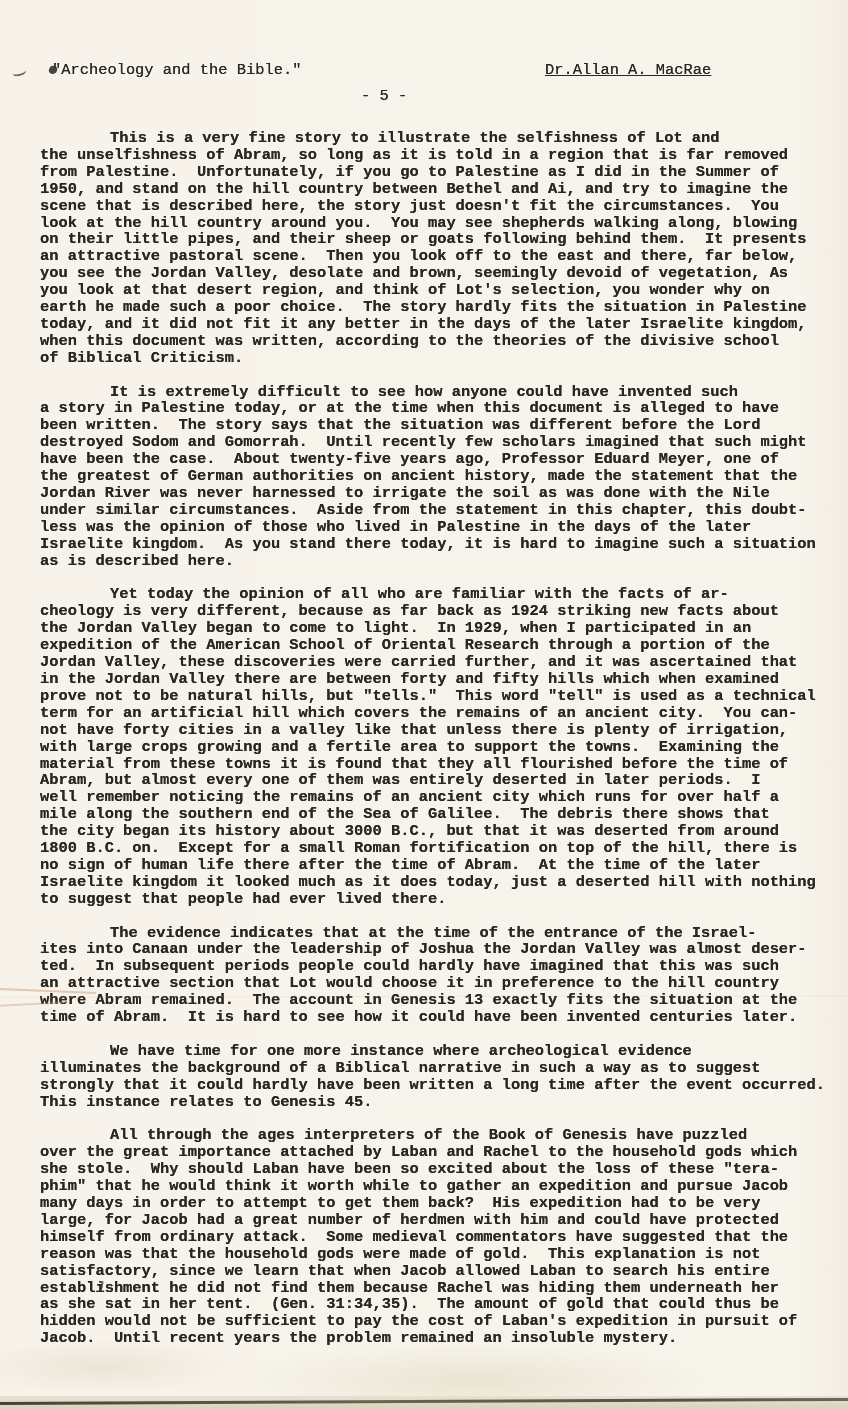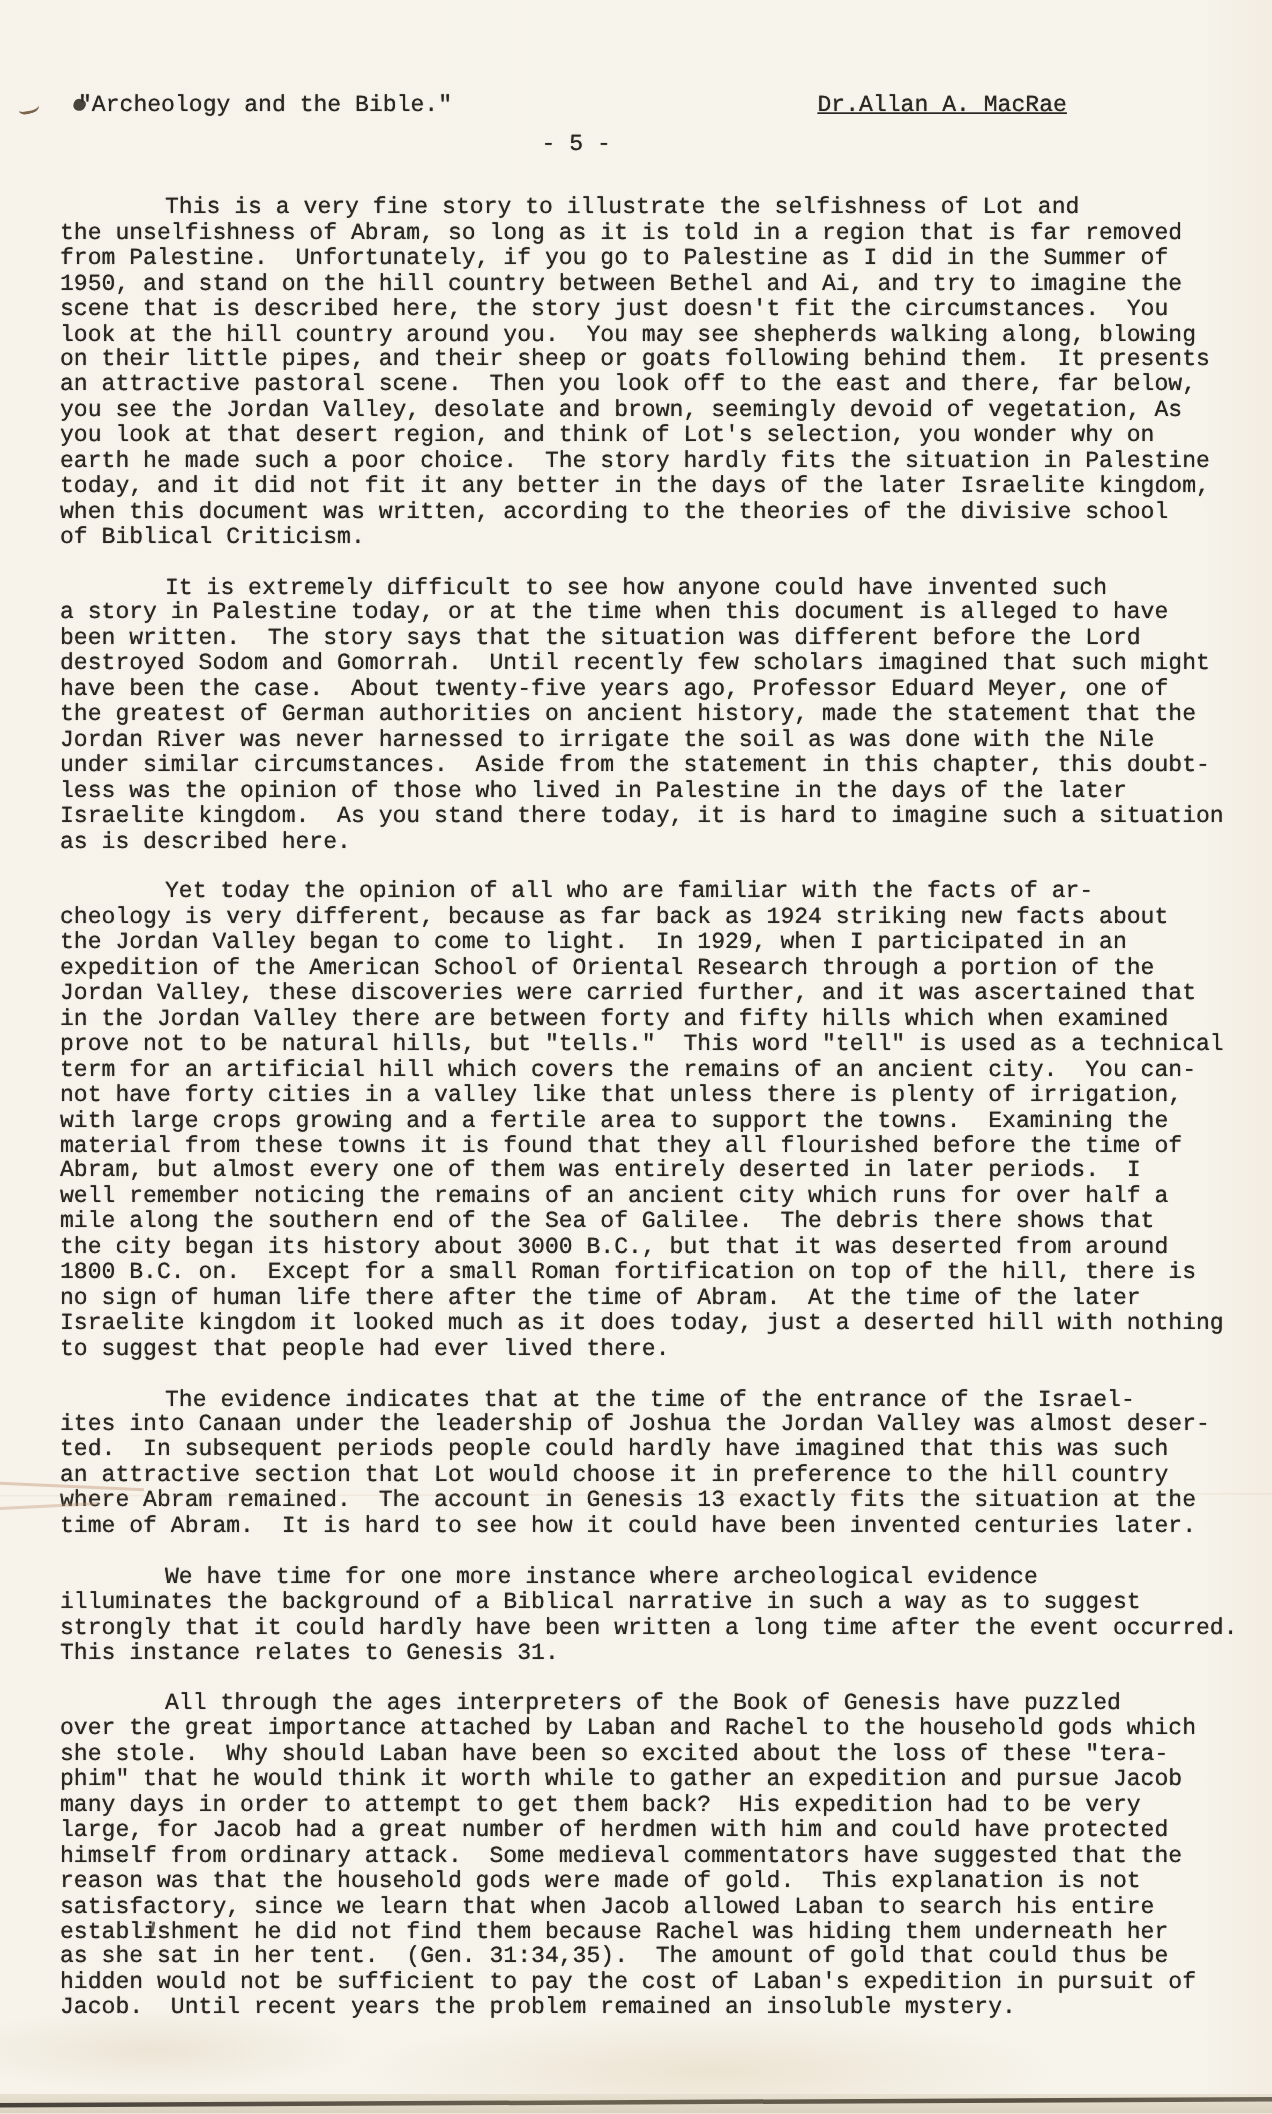--- a/index.html
+++ b/index.html
@@ -23,20 +23,21 @@
     text-shadow:0 0 0.6px rgba(42,38,30,0.85);
   }
   .header-title{position:absolute;left:52px;top:62px;white-space:pre;}
   .header-author{position:absolute;left:545px;top:62px;white-space:pre;text-decoration:underline;}
   .page-number{position:absolute;left:361px;top:88px;white-space:pre;}
   .doc-body{position:absolute;left:40px;top:130px;width:802px;}
   .para{
     margin:0 0 16.9px 0;
     white-space:pre-wrap;
     text-indent:70px;
+    font-weight:bold;
   }
   
   .pencil-mark{
     position:absolute;left:12px;top:67px;width:14px;height:7px;
     border-bottom:2.5px solid #5d4326;border-radius:60% 40% 50% 50%;
     transform:rotate(-14deg);opacity:0.8;
   }
   
   .ink-smudge{
     position:absolute;left:49px;top:66px;width:8px;height:8px;
@@ -121,21 +122,21 @@
 to suggest that people had ever lived there.</p>
       <p class="para">The evidence indicates that at the time of the entrance of the Israel-
 ites into Canaan under the leadership of Joshua the Jordan Valley was almost deser-
 ted.  In subsequent periods people could hardly have imagined that this was such
 an attractive section that Lot would choose it in preference to the hill country
 where Abram remained.  The account in Genesis 13 exactly fits the situation at the
 time of Abram.  It is hard to see how it could have been invented centuries later.</p>
       <p class="para">We have time for one more instance where archeological evidence
 illuminates the background of a Biblical narrative in such a way as to suggest
 strongly that it could hardly have been written a long time after the event occurred.
-This instance relates to Genesis 31.</p>
+This instance relates to Genesis 45.</p>
       <p class="para">All through the ages interpreters of the Book of Genesis have puzzled
 over the great importance attached by Laban and Rachel to the household gods which
 she stole.  Why should Laban have been so excited about the loss of these "tera-
 phim" that he would think it worth while to gather an expedition and pursue Jacob
 many days in order to attempt to get them back?  His expedition had to be very
 large, for Jacob had a great number of herdmen with him and could have protected
 himself from ordinary attack.  Some medieval commentators have suggested that the
 reason was that the household gods were made of gold.  This explanation is not
 satisfactory, since we learn that when Jacob allowed Laban to search his entire
 establishment he did not find them because Rachel was hiding them underneath her

